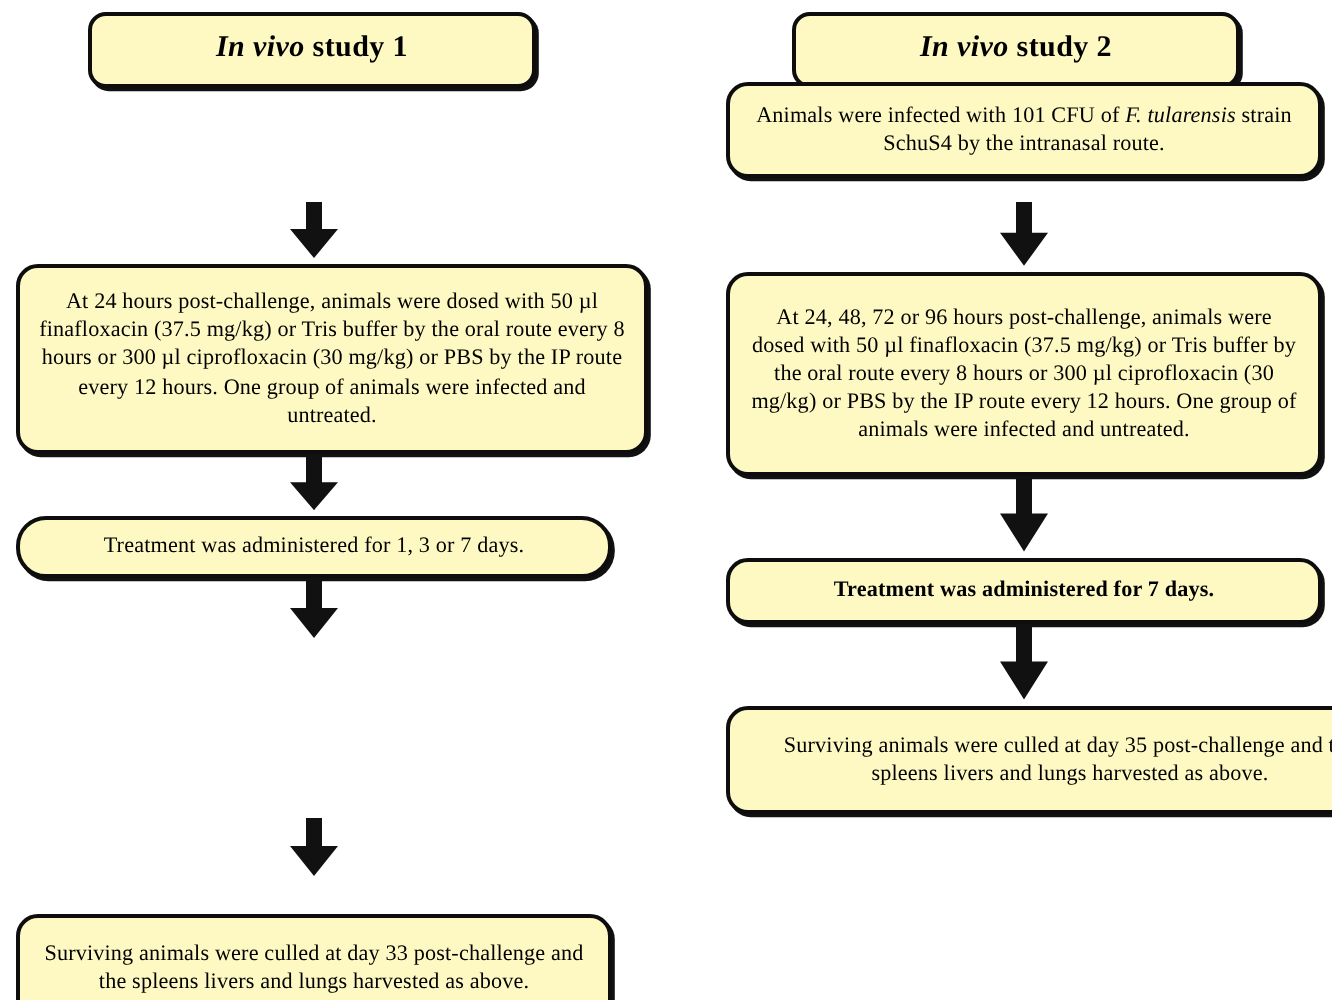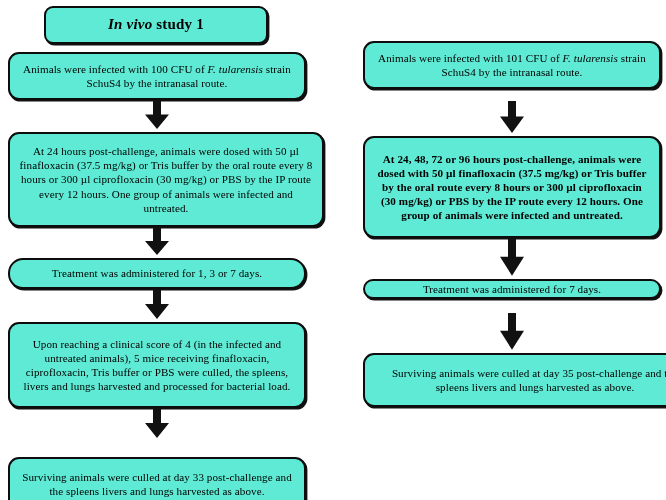--- a/index.html
+++ b/index.html
@@ -30,21 +30,21 @@
   }
   .col-left  { left: 0px;   width: 333px; }
   .col-right { left: 333px; width: 333px; }
 
   
   .node {
     position: absolute;
     box-sizing: border-box;
     border: 2.2px solid #0d0d0d;
     border-radius: 11px;
-    background: #5eead4;
+    background: #fef9c3;
     display: flex;
     align-items: center;
     justify-content: center;
     text-align: center;
     padding: 3px 9px;
     line-height: 1.27;
     font-size: 11.1px;
     letter-spacing: 0.08px;
     box-shadow: 1.4px 1.6px 0 0 #111111;
   }
@@ -63,22 +63,22 @@
   .l-title { left: 44px;  top: 6px;   width: 224px; height: 38px; }
   .l-b1    { left: 8px;   top: 52px;  width: 298px; height: 48px; }
   .l-b2    { left: 8px;   top: 132px; width: 316px; height: 95px; }
   .l-b3    { left: 8px;   top: 258px; width: 298px; height: 31px; border-radius: 15px; }
   .l-b4    { left: 8px;   top: 322px; width: 298px; height: 86px; }
   .l-b5    { left: 8px;   top: 441px; width: 298px; height: 54px; margin-top: 16px; }
 
   
   .r-title { left: 396px; top: 6px;   width: 224px; height: 38px; }
   .r-b1    { left: 363px; top: 41px;  width: 298px; height: 48px; justify-content: flex-end; }
-  .r-b2    { left: 363px; top: 136px; width: 298px; height: 102px; font-weight: bold; }
-  .r-b3    { left: 363px; top: 279px; width: 298px; height: 20px; }
+  .r-b2    { left: 363px; top: 136px; width: 298px; height: 102px; }
+  .r-b3    { left: 363px; top: 279px; width: 298px; height: 33px; font-weight: bold; }
   .r-b4    { left: 363px; top: 353px; width: 344px; height: 54px; }
 
   
   .arrow {
     position: absolute;
     width: 26px;
   }
   .arrow svg { display: block; width: 100%; height: 100%; }
 
   .l-a1 { left: 144px; top: 101px; height: 29px; }
@@ -94,23 +94,20 @@
 <body>
 
 <div class="flow-root">
 
   <div class="column col-left">
 
     <div class="node title l-title">
       <span class="txt"><span class="ital">In vivo</span><span> study 1</span></span>
     </div>
 
-    <div class="node l-b1">
-      <span class="txt">Animals  were infected  with  100 CFU of <i>F. tularensis</i> strain  SchuS4 by the  intranasal  route.</span>
-    </div>
 
     <div class="arrow l-a1">
       <svg viewBox="0 0 26 30" preserveAspectRatio="none" aria-hidden="true">
         <polygon points="9,0 17,0 17,14 25,14 13,29 1,14 9,14" fill="#111111"></polygon>
       </svg>
     </div>
 
     <div class="node l-b2">
       <span class="txt">At 24 hours post-challenge,  animals  were dosed with 50 µl finafloxacin  (37.5 mg/kg) or Tris  buffer  by the oral route every 8 hours or 300 µl  ciprofloxacin  (30 mg/kg)  or PBS by the  IP route every  12 hours. One group of animals  were infected  and untreated.</span>
     </div>
@@ -124,39 +121,39 @@
     <div class="node l-b3">
       <span class="txt">Treatment  was administered  for  1, 3 or 7 days.</span>
     </div>
 
     <div class="arrow l-a3">
       <svg viewBox="0 0 26 30" preserveAspectRatio="none" aria-hidden="true">
         <polygon points="9,0 17,0 17,14 25,14 13,29 1,14 9,14" fill="#111111"></polygon>
       </svg>
     </div>
 
-    <div class="node l-b4">
-      <span class="txt">Upon reaching  a clinical  score of 4 (in the  infected and untreated  animals),  5 mice  receiving finafloxacin,  ciprofloxacin,  Tris  buffer  or PBS were culled,  the spleens,  livers  and lungs  harvested and processed for  bacterial  load.</span>
-    </div>
 
     <div class="arrow l-a4">
       <svg viewBox="0 0 26 30" preserveAspectRatio="none" aria-hidden="true">
         <polygon points="9,0 17,0 17,14 25,14 13,29 1,14 9,14" fill="#111111"></polygon>
       </svg>
     </div>
 
     <div class="node l-b5">
       <span class="txt">Surviving  animals  were culled  at day 33 post-challenge  and the spleens  livers  and lungs  harvested as above.</span>
     </div>
 
   </div>
 
   <div class="column col-right">
   </div>
 
+  <div class="node title r-title">
+    <span class="txt"><span class="ital">In vivo</span><span> study 2</span></span>
+  </div>
 
   <div class="node r-b1">
     <span class="txt">Animals  were infected  with  101 CFU of <i>F. tularensis</i> strain  SchuS4 by the  intranasal  route.</span>
   </div>
 
   <div class="arrow r-a1">
     <svg viewBox="0 0 26 30" preserveAspectRatio="none" aria-hidden="true">
       <polygon points="9,0 17,0 17,14 25,14 13,29 1,14 9,14" fill="#111111"></polygon>
     </svg>
   </div>

